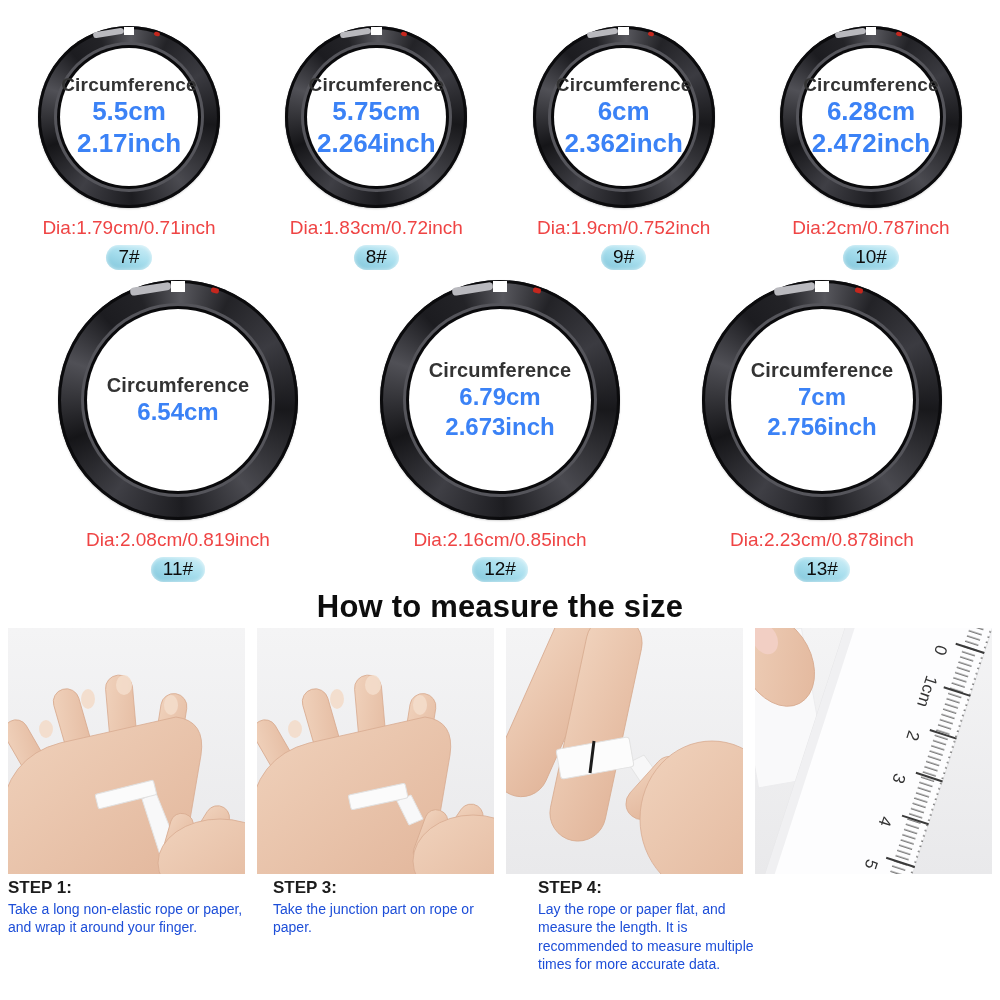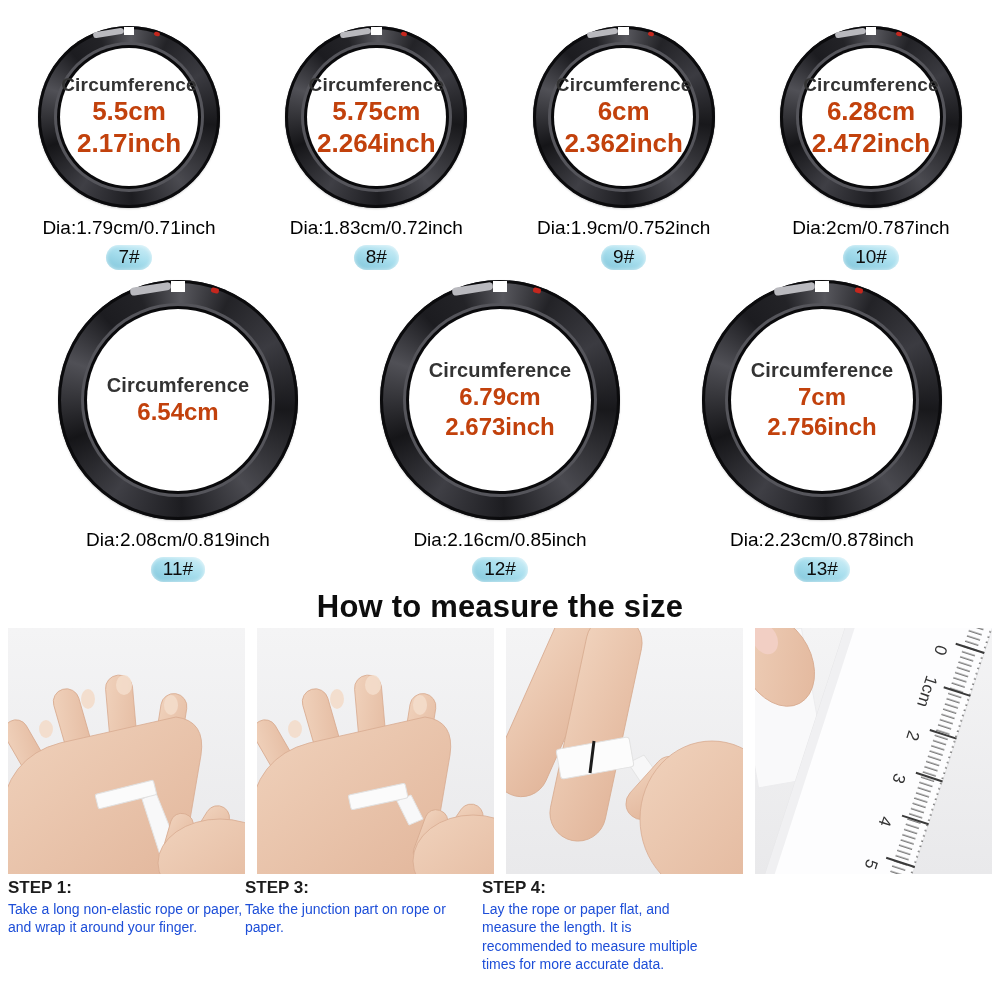--- a/index.html
+++ b/index.html
@@ -27,42 +27,42 @@
     display:flex; flex-direction:column; align-items:center; justify-content:center;
     text-align:right; z-index:2;font-weight:bold; }
   .ring .seg { position:absolute; top:2.2%; left:30%; width:17%; height:3.4%;
     background:#b9b9be; border-radius:4px; transform:rotate(-9deg); }
   .ring .gap { position:absolute; top:0.6%; left:47%; width:6%; height:4.2%;
     background:#ffffff; }
   .ring .reddot { position:absolute; top:3.2%; right:33%; width:3.4%; height:2%;
     background:#c5271e; border-radius:2px; transform:rotate(14deg); }
 
   .circ-label { font-size:19px; color:#333; letter-spacing:.2px; }
-  .circ-cm, .circ-inch { font-size:26px; color:#c2410c; line-height:1.22; }
+  .circ-cm, .circ-inch { font-size:26px; color:#3b82f6; line-height:1.22; }
   .row2 .circ-label { font-size:20px; }
   .row2 .circ-cm, .row2 .circ-inch { font-size:24px; }
 
-  .dia { margin-top:9px; font-size:19px; color:#000000; }
+  .dia { margin-top:9px; font-size:19px; color:#ef4444; }
   .badge { margin-top:6px; display:inline-block; padding:1px 12px 2px;
     border-radius:15px; font-size:19px; color:#0c0c0c;
     background: linear-gradient(200deg,#d3f0f8 0%, #a9dfee 45%, #7fc5da 100%);
     box-shadow: inset 0 0 4px rgba(255,255,255,.7); }
 
   
   .how-title { text-align:center; font-size:31px; font-weight:700; color:#0d0d0d;
     margin:7px 0 3px; letter-spacing:.2px; }
 
   
   .photos { display:grid; grid-template-columns:repeat(4,237px); gap:12px; padding:0 8px; }
   .photo { width:237px; height:246px; background:linear-gradient(180deg,#f4f4f5,#e9e9eb);
     overflow:hidden; }
   .photo svg { display:block; width:100%; height:100%; }
 
   
-  .steps { display:grid; grid-template-columns:repeat(4,237px); gap:0;
+  .steps { display:grid; grid-template-columns:repeat(4,237px); gap:28px;
     padding:4px 8px 0; align-items:start; }
   .step-label { font-size:17px; font-weight:700; color:#1c1c1c; margin-bottom:2px; }
   .step-text { font-size:14px; line-height:1.32; color:#1d4ed8; }
 </style>
 </head>
 <body>
 
 <div class="rings-row row1">
 
   <div class="card">

